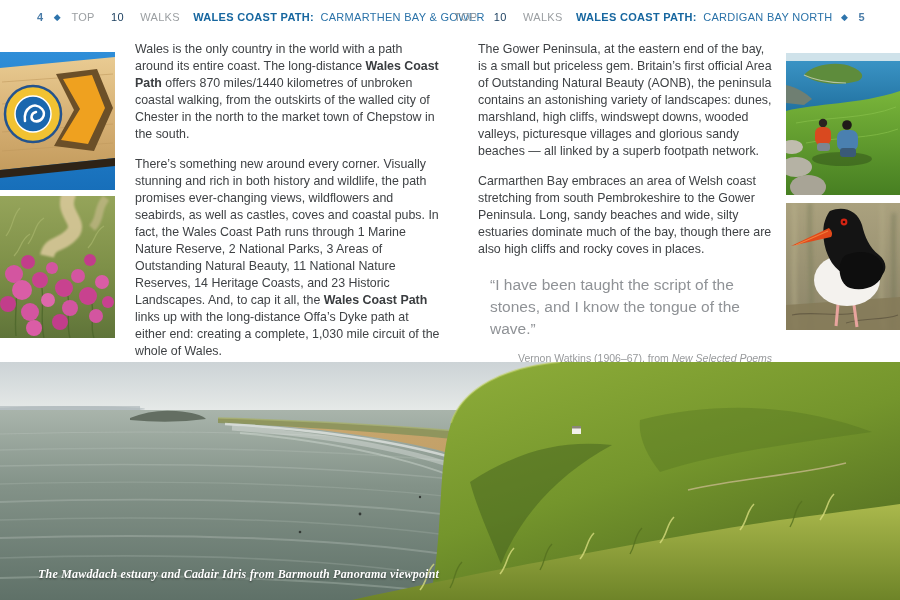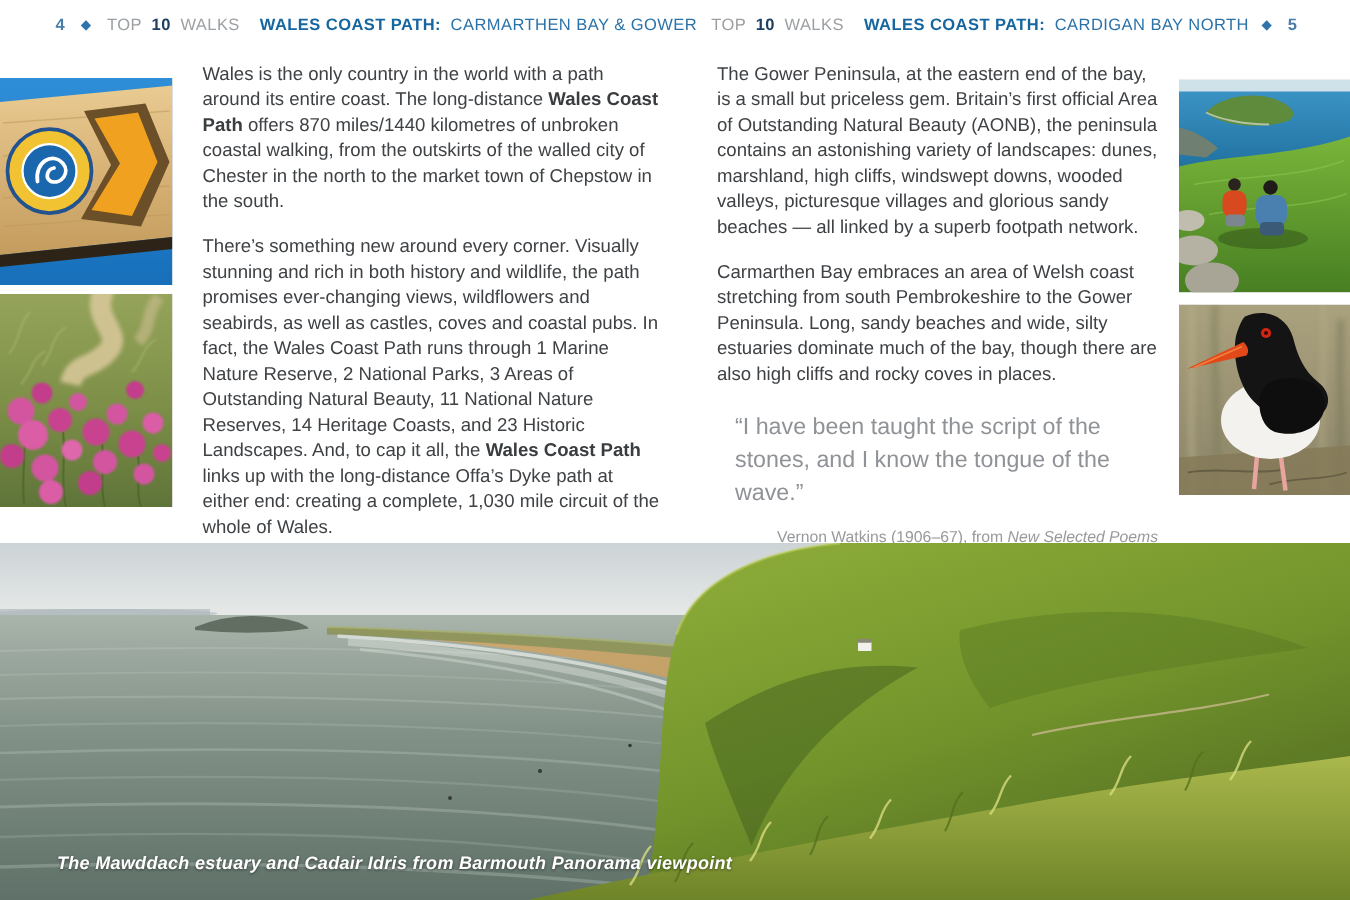--- a/index.html
+++ b/index.html
@@ -6,21 +6,21 @@
   body{width:900px;height:600px;background:#ffffff;font-family:"Liberation Sans",sans-serif;-webkit-font-smoothing:antialiased;}
   .page{position:relative;width:900px;height:600px;background:#fff;overflow:hidden;}
 
   
   .pagehead{position:absolute;top:11px;left:0;width:900px;font-size:11px;letter-spacing:.3px;}
   .ph-left{position:absolute;left:35px;top:0;white-space:nowrap;}
   .ph-right{position:absolute;right:33px;top:0;white-space:nowrap;text-align:left;}
   .ph-num{color:#4a7ca8;font-weight:bold;margin:0 2px;}
   .ph-diamond{color:#2e74ac;font-size:9px;margin:0 5px;vertical-align:1px;}
   .ph-gray{color:#9b9fa2;margin:0 2px;}
-  .ph-ten{color:#1d4060;font-weight:bold;margin:0 1px;}
+  .ph-ten{color:#1d4060;font-weight:normal;margin:0 11px;}
   .ph-series{color:#16669f;font-weight:bold;margin-left:8px;}
   .ph-title{color:#2a72a8;margin-left:3px;}
 
   
   .photo{overflow:hidden;background:#ddd;}
   .photo svg{display:block;width:100%;height:100%;}
   .lphotos{position:absolute;left:0;top:52px;width:115px;}
   .lphoto1{width:115px;height:138px;margin-bottom:6px;}
   .lphoto2{width:115px;height:142px;}
   .rphotos{position:absolute;left:786px;top:53px;width:114px;}
@@ -34,21 +34,21 @@
   h2{margin:0 0 7px 0;font-size:17px;line-height:20px;color:#1b6aa8;font-weight:bold;}
   h2 .h-light{font-weight:normal;}
   .col p{margin:0 0 13px 0;font-size:12.4px;line-height:17px;color:#3f4245;}
   .col p strong{color:#3a3d40;}
 
   .quote{margin:16px 0 0 12px;font-size:15.5px;line-height:22px;color:#8f9296;width:288px;}
   .attrib{margin:12px 0 0 40px;font-size:10.5px;color:#97999b;}
   .attrib .it{font-style:italic;}
 
   
-  .panorama{position:absolute;left:0;top:362px;width:844px;height:238px;margin:0;}
+  .panorama{position:absolute;left:0;top:362px;width:844px;height:238px;margin:0;font-family:Liberation Serif, serif;}
   .panorama svg{display:block;width:900px;height:238px;}
   .pan-caption{position:absolute;left:38px;bottom:18px;color:#ffffff;font-size:12px;font-weight:bold;font-style:italic;text-shadow:0 1px 2px rgba(0,0,0,.5);letter-spacing:.2px;}
 </style>
 </head>
 <body>
 
 <div class="page">
 
   <header class="pagehead">
     <div class="ph-left">

